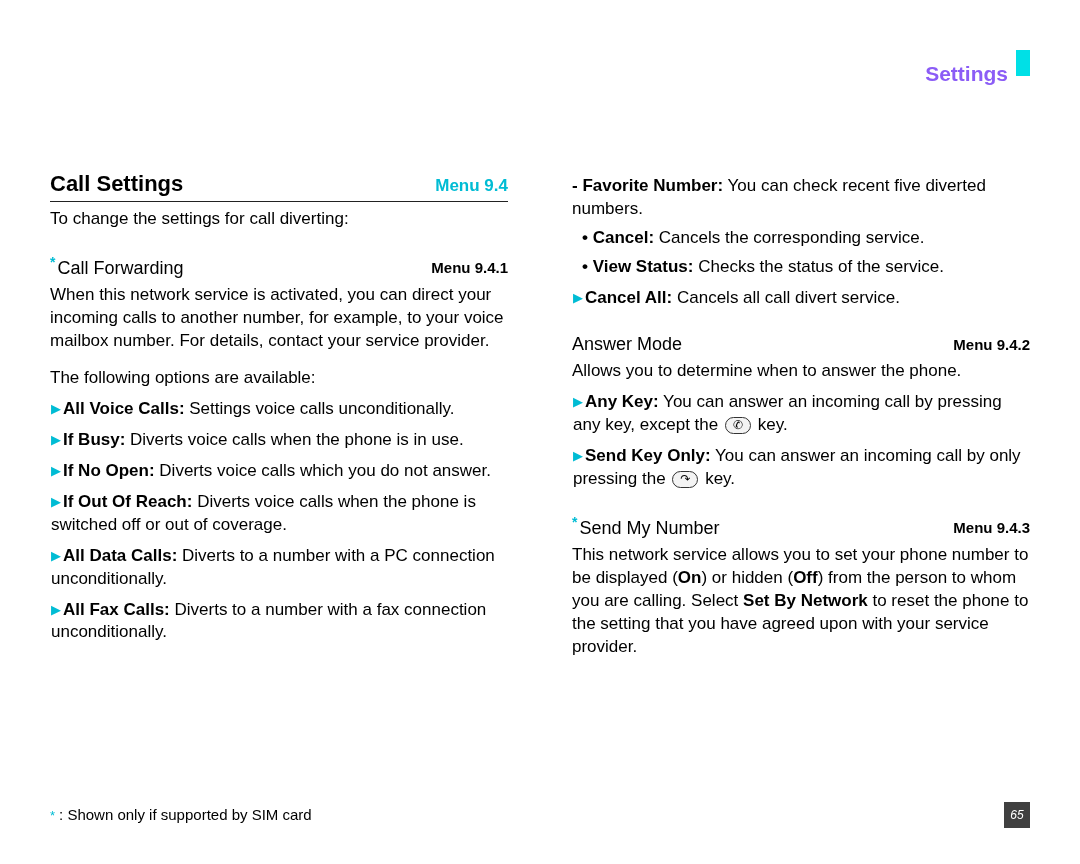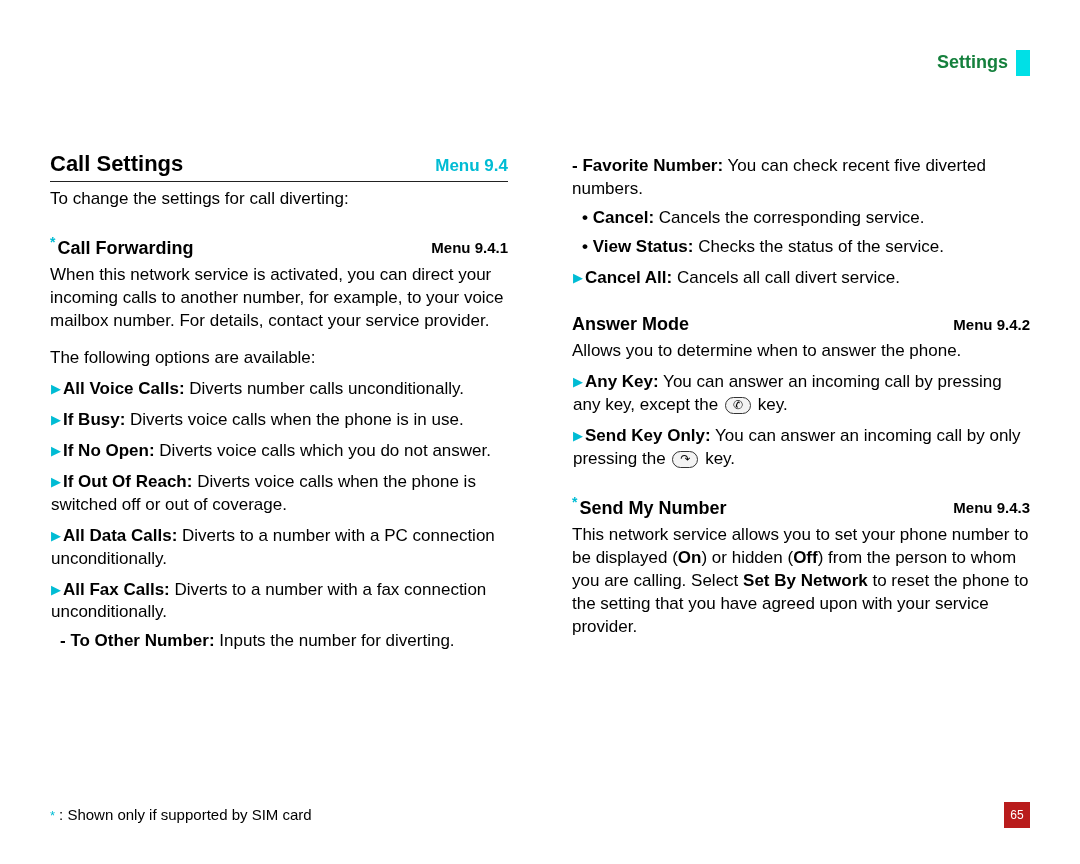--- a/index.html
+++ b/index.html
@@ -20,34 +20,35 @@
   }
   .header-tab {
     position: absolute;
     top: 50px;
     right: 50px;
     display: flex;
     align-items: stretch;
   }
   .header-tab .label {
     font-weight: bold;
-    color: #15803d;
-    font-size: 18px;
+    color: #8b5cf6;
+    font-size: 21px;
     padding: 0 6px 2px 0;
     line-height: 24px;
+    margin-top: 12px;
   }
   .header-tab .bar {
     width: 14px;
     height: 26px;
     background: #00e0e6;
     margin-left: 2px;
   }
   .columns {
     position: absolute;
-    top: 149px;
+    top: 169px;
     left: 50px;
     right: 50px;
     display: flex;
     gap: 64px;
   }
   .col {
     width: 470px;
   }
   .h1row {
     display: flex;
@@ -66,21 +67,21 @@
     font-weight: bold;
     font-size: 17px;
   }
   .h2row {
     display: flex;
     justify-content: space-between;
     align-items: baseline;
     margin-top: 22px;
   }
   .h2row .title {
-    font-weight: bold;
+    font-weight: normal;
     font-size: 18px;
   }
   .h2row .menu {
     font-weight: bold;
     font-size: 15px;
   }
   .star {
     color: #00bcd4;
     font-weight: bold;
     margin-right: 2px;
@@ -135,26 +136,27 @@
     font-size: 15px;
   }
   .footer .fstar {
     color: #00bcd4;
     font-size: 13px;
     margin-right: 4px;
   }
   .pagenum {
     width: 26px;
     height: 26px;
-    background: #b91c1c;
+    background: #404040;
     color: #fff;
     font-size: 12px;
     display:flex;
     align-items:center;
     justify-content:center;
+    font-style:italic;
   }
 </style>
 </head>
 <body>
 
 <div class="page">
 
   <div class="header-tab">
     <span class="label">Settings</span>
     <span class="bar"></span>
@@ -170,28 +172,27 @@
       </div>
       <div class="para">To change the settings for call diverting:</div>
 
       <div class="h2row">
         <span><span class="star">*</span><span class="title">Call Forwarding</span></span>
         <span class="menu">Menu 9.4.1</span>
       </div>
       <div class="para">When this network service is activated, you can direct your incoming calls to another number, for example, to your voice mailbox number. For details, contact your service provider.</div>
       <div class="para" style="margin-top:14px">The following options are available:</div>
 
-      <div class="opt"><span class="arr">▶</span><b>All Voice Calls:</b><span> Diverts number calls unconditionally.</span></div>
+      <div class="opt"><span class="arr">▶</span><b>All Voice Calls:</b><span> Settings voice calls unconditionally.</span></div>
       <div class="opt"><span class="arr">▶</span><b>If Busy:</b><span> Diverts voice calls when the phone is in use.</span></div>
       <div class="opt"><span class="arr">▶</span><b>If No Open:</b><span> Diverts voice calls which you do not answer.</span></div>
       <div class="opt"><span class="arr">▶</span><b>If Out Of Reach:</b><span> Diverts voice calls when the phone is switched off or out of coverage.</span></div>
       <div class="opt"><span class="arr">▶</span><b>All Data Calls:</b><span> Diverts to a number with a PC connection unconditionally.</span></div>
       <div class="opt"><span class="arr">▶</span><b>All Fax Calls:</b><span> Diverts to a number with a fax connection unconditionally.</span></div>
 
-      <div class="sub2"><b>- To Other Number:</b><span> Inputs the number for diverting.</span></div>
 
     </div>
 
     <div class="col">
 
       <div class="sub2" style="padding-left:0"><b>- Favorite Number:</b><span> You can check recent five diverted numbers.</span></div>
       <div class="sub"><span class="dot">• </span><b>Cancel:</b><span> Cancels the corresponding service.</span></div>
       <div class="sub"><span class="dot">• </span><b>View Status:</b><span> Checks the status of the service.</span></div>
       <div class="opt"><span class="arr">▶</span><b>Cancel All:</b><span> Cancels all call divert service.</span></div>
 

